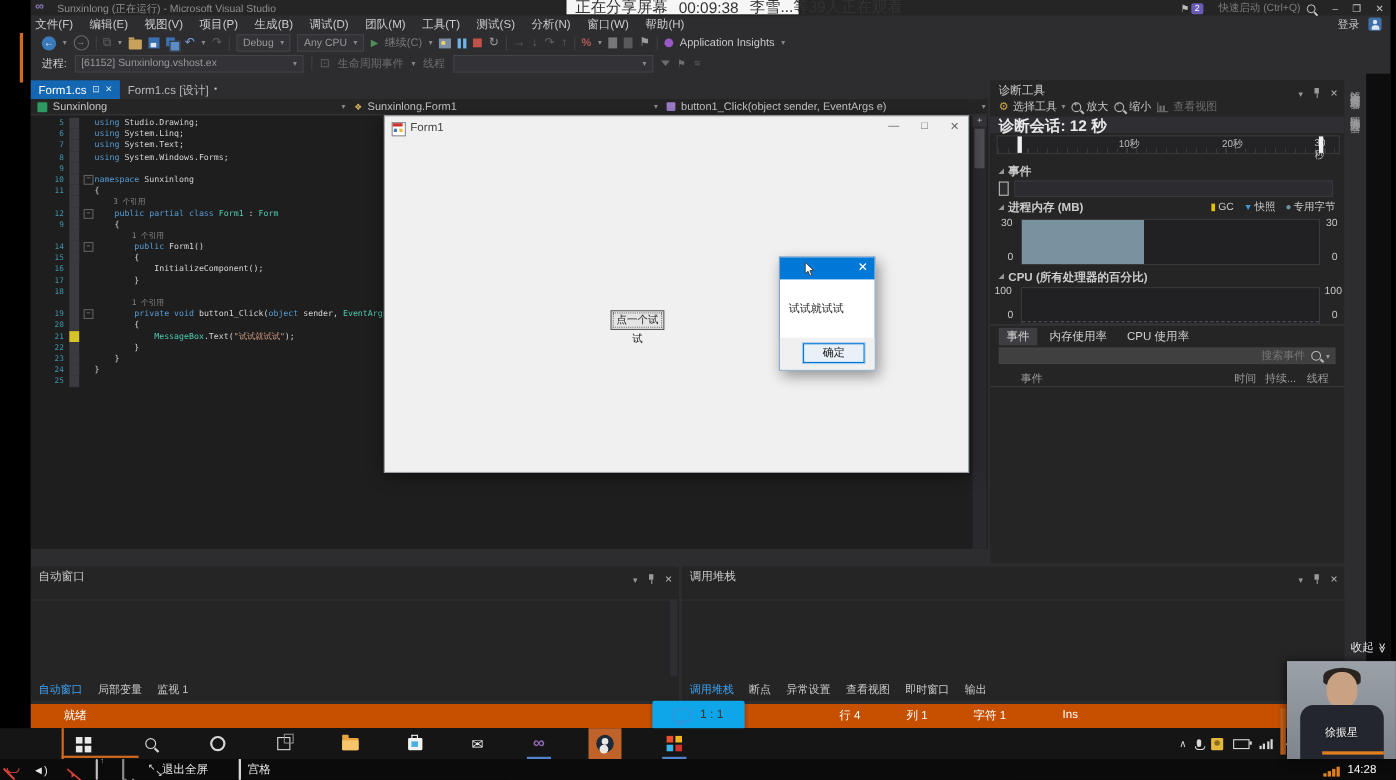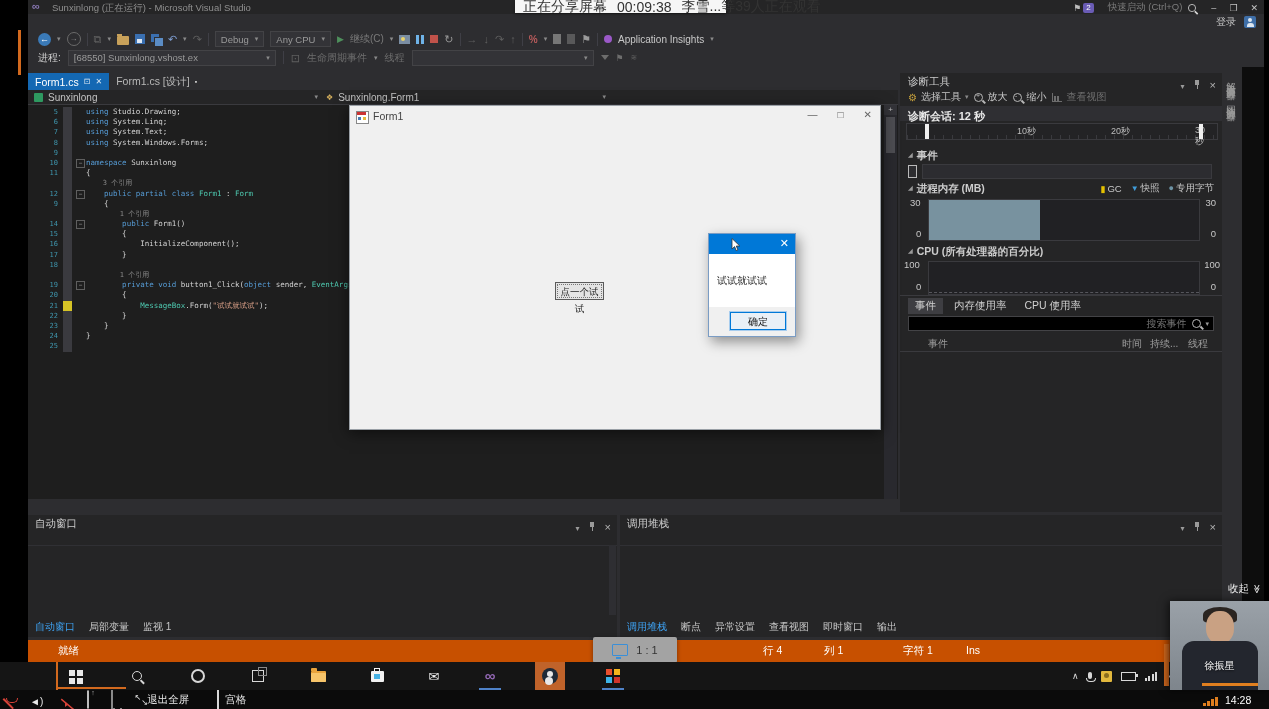--- a/index.html
+++ b/index.html
@@ -96,41 +96,41 @@
   .dg-tools{position:absolute;left:8px;top:17px;display:flex;align-items:center;gap:6px;}
   .dg-tool{display:flex;align-items:center;gap:4px;font-size:10px;color:#c8c8c8;}
   .dg-tool.dim{color:#6d6d6d;}
   .gear{color:#c8a23c;font-size:10px;}
   .mag{position:relative;width:7px;height:7px;border:1.5px solid #b8b8b8;border-radius:50%;display:inline-block;}
   .mag::after{content:"";position:absolute;width:4px;height:1.5px;background:#b8b8b8;transform:rotate(45deg);right:-3.5px;bottom:-1.5px;}
   .mag i{position:absolute;left:0.5px;top:-1.5px;font-size:7px;color:#b8b8b8;font-style:normal;}
   .chartic{width:9px;height:8px;border-left:1px solid #6d6d6d;border-bottom:1px solid #6d6d6d;position:relative;}
   .chartic::after{content:"";position:absolute;left:1px;bottom:0;width:2px;height:5px;background:#6d6d6d;box-shadow:3px 0 #6d6d6d;}
   .dg-sess{position:absolute;left:0px;top:33px;width:100%;height:15px;background:#2f2f33;}
-  .dg-sess span{margin-left:8px;font-size:11px;font-weight:bold;color:#e8e8e8;line-height:15px;}
+  .dg-sess span{margin-left:8px;font-size:14px;font-weight:bold;color:#e8e8e8;line-height:15px;}
   .ruler{position:absolute;left:6px;top:50px;width:310px;height:15px;background:#232325;border:1px solid #3a3a3e;
     background-image:repeating-linear-gradient(90deg,#3a3a3e 0 1px,transparent 1px 9px);background-position:0 bottom;background-size:100% 4px;background-repeat:no-repeat;}
   .rtick{position:absolute;top:1px;font-size:9px;color:#bdbdbd;}
   .rmark{position:absolute;top:0px;width:4px;height:15px;background:#f0f0f0;}
   .dg-sec{position:absolute;left:8px;font-size:10.5px;font-weight:bold;color:#cccccc;}
   .dg-sec::before{content:"◢";font-size:6px;color:#9a9a9a;margin-right:4px;vertical-align:2px;}
   .evbox{position:absolute;left:8px;top:92px;width:7px;height:11px;border:1px solid #bababa;background:#2d2d30;}
   .evtrack{position:absolute;left:22px;top:91px;width:288px;height:13px;background:#2c2c30;border:1px solid #3a3a3e;}
   .legend{position:absolute;right:8px;top:109px;display:flex;gap:9px;align-items:center;font-size:9.5px;color:#c8c8c8;}
   .lg-gc::before{content:"▮";color:#e5c100;margin-right:2px;font-size:9px;}
   .lg-snap::before{content:"▼";color:#3f9bd8;margin-right:2px;font-size:8px;}
   .lg-priv::before{content:"●";color:#6d93a5;margin-right:2px;font-size:9px;}
   .ymax,.ymin{position:absolute;font-size:9.5px;color:#c8c8c8;}
   .chartbox{position:absolute;left:28px;width:270px;background:#212124;border:1px solid #3a3a3e;}
   .memfill{position:absolute;left:0;top:0;height:100%;background:#78929f;}
   .cpubase{position:absolute;left:0;bottom:1px;width:100%;border-bottom:1px dashed #56565c;}
   .dg-tabs{position:absolute;left:0;top:222px;width:100%;height:19px;border-top:1px solid #3a3a3e;display:flex;gap:4px;padding:2px 0 0 8px;box-sizing:border-box;}
   .dg-tabs span{font-size:10.5px;color:#d0d0d0;padding:1px 7px;}
   .dg-tabs span:first-child{background:#3e3e42;}
-  .dg-search{position:absolute;left:8px;top:243px;width:306px;height:15px;background:#000000;border:1px solid #434346;box-sizing:border-box;display:flex;align-items:center;}
+  .dg-search{position:absolute;left:8px;top:243px;width:306px;height:15px;background:#404040;border:1px solid #434346;box-sizing:border-box;display:flex;align-items:center;}
   .dg-search input{flex:1;background:transparent;border:none;outline:none;color:#9b9b9b;font-size:10px;text-align:right;padding-right:6px;font-family:"Liberation Sans",sans-serif;}
   .dg-search .mag{margin-right:4px;flex:none;}
   .dg-search .schev{color:#9a9a9a;font-size:7px;margin-right:4px;}
   .dg-thead{position:absolute;left:0;top:262px;width:100%;height:16px;border-bottom:1px solid #3a3a3e;}
   .dg-thead span{position:absolute;top:2px;font-size:10px;color:#9b9b9b;}
   
   .sidetabs{position:absolute;left:1196px;top:75px;width:16px;}
   .vtab{writing-mode:vertical-rl;font-size:9.5px;color:#9a9a9a;letter-spacing:1px;margin-bottom:14px;}
   
   .panel{position:absolute;background:#252526;}
@@ -158,21 +158,21 @@
   #msgbox{position:absolute;left:357px;top:106px;width:88px;height:104px;background:#fff;border:1px solid #7a9cc4;box-shadow:3px 5px 12px rgba(0,0,0,.4);box-sizing:border-box;}
   .d-title{position:absolute;left:0;top:0;width:100%;height:20px;background:#0078d7;}
   .d-close{position:absolute;right:6px;top:3px;color:#fff;font-size:11px;line-height:12px;}
   .d-cursor{position:absolute;left:22px;top:4px;}
   .d-msg{position:absolute;left:8px;top:40px;font-size:10px;color:#1a1a1a;}
   .d-foot{position:absolute;left:0;bottom:0;width:100%;height:29px;background:#f0f0f0;}
   .d-ok{position:absolute;right:9px;bottom:6px;width:56px;height:18px;background:#e9f0f7;border:1px solid #0078d7;box-shadow:0 0 0 1px #a8cdee;font-size:10px;color:#111;text-align:center;line-height:17px;box-sizing:border-box;}
   
   .banner{position:absolute;left:515px;top:0;width:211px;height:13px;background:#f6f6f6;display:flex;align-items:center;gap:10px;padding:0 8px;box-sizing:border-box;box-shadow:0 1px 3px rgba(0,0,0,.4);}
   .banner span{font-size:14px;color:#333;white-space:nowrap;}
-  .scalebox{position:absolute;left:593px;top:637px;width:84px;height:26px;background:#a3a3a3;border-radius:2px;display:flex;align-items:center;justify-content:center;gap:8px;box-shadow:0 1px 4px rgba(0,0,0,.4);}
+  .scalebox{position:absolute;left:593px;top:637px;width:84px;height:26px;background:#0ea5e9;border-radius:2px;display:flex;align-items:center;justify-content:center;gap:8px;box-shadow:0 1px 4px rgba(0,0,0,.4);}
   .monic{width:14px;height:10px;border:1.5px solid #3a8fd8;border-radius:1px;position:relative;}
   .monic::after{content:"";position:absolute;left:3px;bottom:-4px;width:5px;height:2px;background:#3a8fd8;}
   .scalebox span{font-size:11px;color:#333;}
   .collapse{position:absolute;left:1228px;top:582px;display:flex;align-items:center;gap:3px;color:#e8e8e8;font-size:10.5px;}
   .dblchev{display:inline-block;transform:rotate(90deg);font-size:9px;color:#e8e8e8;}
   
   .taskbar{position:absolute;left:0;top:662px;width:1269px;height:28px;background:#151515;}
   .tb-ic{position:absolute;top:0;width:30px;height:28px;display:flex;align-items:center;justify-content:center;}
   .winlogo{width:6px;height:6px;background:#e8e8e8;box-shadow:8px 0 #e8e8e8,0 8px #e8e8e8,8px 8px #e8e8e8;margin:-7px 0 0 -7px;}
   .srch{position:relative;width:8px;height:8px;border:1.5px solid #d8d8d8;border-radius:50%;}
@@ -261,20 +261,34 @@
         <span>❐</span>
         <span>✕</span>
       </span>
     </div>
     <div class="signin-row">
       <span class="signin">登录</span>
       <span class="personbox"></span>
     </div>
   </div>
 
+  <div class="menurow">
+      <span class="mi">文件(F)</span>
+      <span class="mi">编辑(E)</span>
+      <span class="mi">视图(V)</span>
+      <span class="mi">项目(P)</span>
+      <span class="mi">生成(B)</span>
+      <span class="mi">调试(D)</span>
+      <span class="mi">团队(M)</span>
+      <span class="mi">工具(T)</span>
+      <span class="mi">测试(S)</span>
+      <span class="mi">分析(N)</span>
+      <span class="mi">窗口(W)</span>
+      <span class="mi">帮助(H)</span>
+    </div>
 
   <div class="tbar1">
     <span class="navback">←</span>
     <span class="chev">▾</span>
     <span class="navfwd">→</span>
     <span class="sep"></span>
     <span class="gly dim">⧉</span>
     <span class="chev">▾</span>
     <span class="folderic"></span>
     <span class="floppy"></span>
@@ -314,21 +328,21 @@
     <span class="gly">⚑</span>
     <span class="sep"></span>
     <span class="aipin"></span>
     <span class="ailbl">Application Insights</span>
     <span class="chev">▾</span>
   </div>
 
   <div class="tbar2">
     <span class="proclbl">进程:</span>
     <span class="combo" style="width:196px">
-        <span style="overflow:hidden;white-space:nowrap">[68550] Sunxinlong.vshost.ex</span>
+        <span style="overflow:hidden;white-space:nowrap">[61152] Sunxinlong.vshost.ex</span>
         <span class="chev" style="margin-left:auto">▾</span>
       </span>
     <span class="sep"></span>
     <span class="gly dim">⊡</span>
     <span class="dimlbl">生命周期事件</span>
     <span class="chev">▾</span>
     <span class="dimlbl">线程</span>
     <span class="combo empty">
         <span class="chev" style="margin-left:auto">▾</span>
       </span>
@@ -353,20 +367,25 @@
     <div class="bseg bseg1">
       <span class="ic-proj"></span>
       <span>Sunxinlong</span>
       <span class="bchev">▾</span>
     </div>
     <div class="bseg bseg2">
       <span class="ic-class">❖</span>
       <span>Sunxinlong.Form1</span>
       <span class="bchev">▾</span>
     </div>
+    <div class="bseg bseg3">
+      <span class="ic-meth"></span>
+      <span>button1_Click(object sender, EventArgs e)</span>
+      <span class="bchev">▾</span>
+    </div>
   </div>
 
   <div class="editor">
     <div style="padding-top:2px">
         <div class="code-row">
           <span class="ln">5</span>
           <span class="mar"></span>
           <span class="foldc"></span>
           <span class="codetxt"><span class="sg-k">using</span><span class="sg-t"> Studio.Drawing;</span></span>
         </div>
@@ -483,21 +502,21 @@
         <div class="code-row">
           <span class="ln">20</span>
           <span class="mar"></span>
           <span class="foldc"></span>
           <span class="codetxt"><span class="sg-t">        {</span></span>
         </div>
         <div class="code-row">
           <span class="ln">21</span>
           <span class="mar mark"></span>
           <span class="foldc"></span>
-          <span class="codetxt"><span class="sg-t">            </span><span class="sg-y">MessageBox</span><span class="sg-t">.Form(</span><span class="sg-s">"试试就试试"</span><span class="sg-t">);</span></span>
+          <span class="codetxt"><span class="sg-t">            </span><span class="sg-y">MessageBox</span><span class="sg-t">.Text(</span><span class="sg-s">"试试就试试"</span><span class="sg-t">);</span></span>
         </div>
         <div class="code-row">
           <span class="ln">22</span>
           <span class="mar"></span>
           <span class="foldc"></span>
           <span class="codetxt"><span class="sg-t">        }</span></span>
         </div>
         <div class="code-row">
           <span class="ln">23</span>
           <span class="mar"></span>
@@ -649,21 +668,21 @@
         <span class="ptab">查看视图</span>
         <span class="ptab">即时窗口</span>
         <span class="ptab">输出</span>
       </div>
   </div>
 
   <div class="statusbar">
     <span style="left:30px">就绪</span>
     <span style="left:735px">行 4</span>
     <span style="left:796px">列 1</span>
-    <span style="left:875px">字符 1</span>
+    <span style="left:857px">字符 1</span>
     <span style="left:938px">Ins</span>
   </div>
 </div>
 
 <div id="form1">
   <div class="f-title">
     <span class="f-ico"></span>
     <span class="f-name">Form1</span>
     <span class="f-btns">
       <span>—</span>

